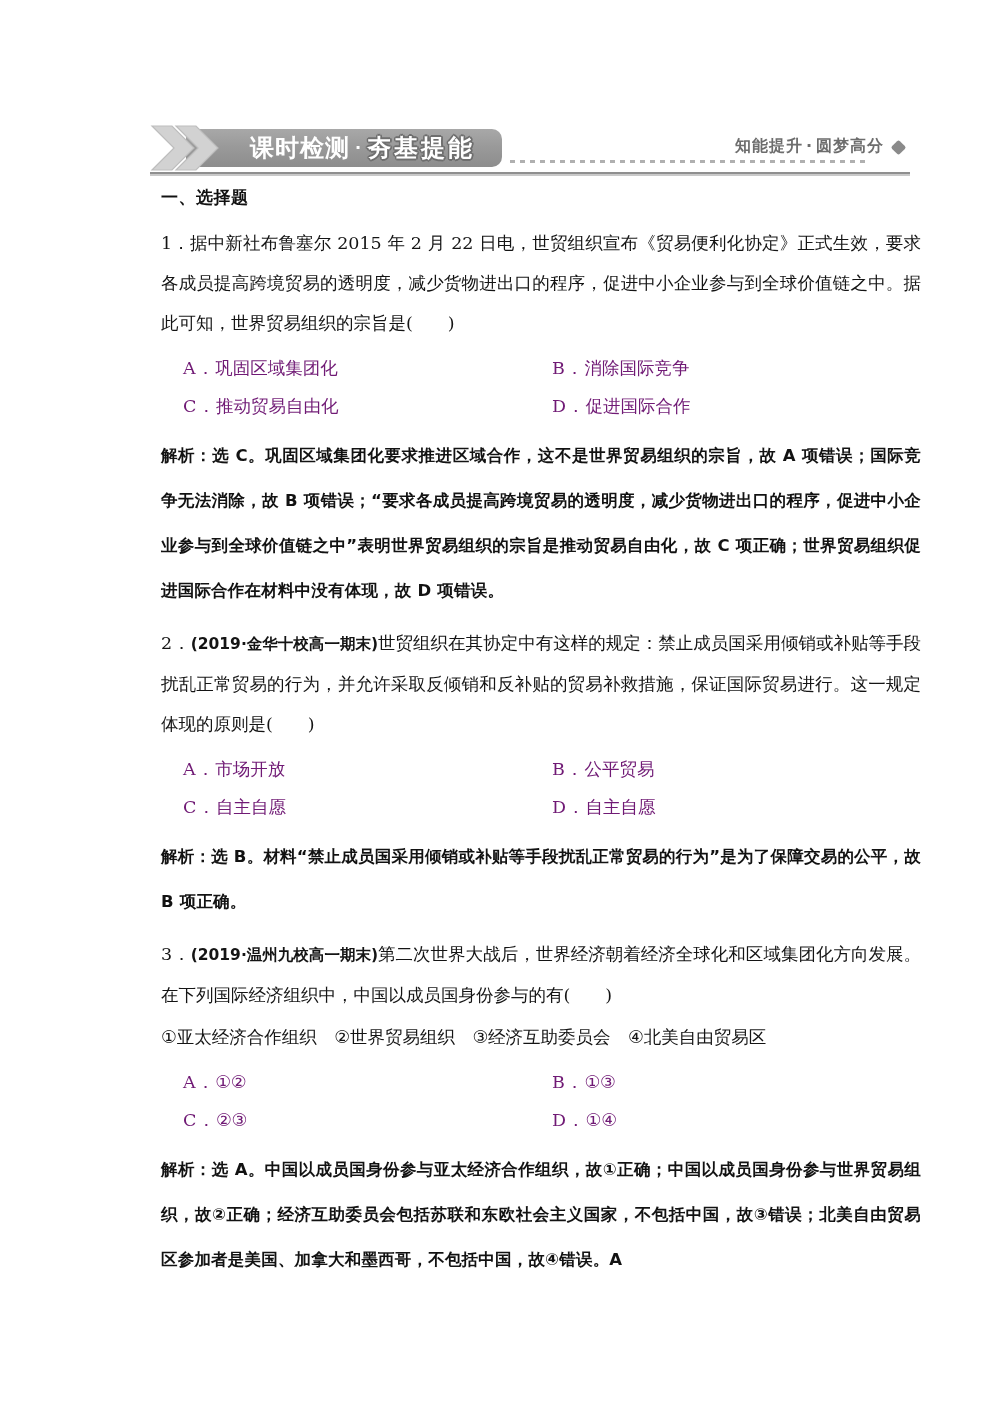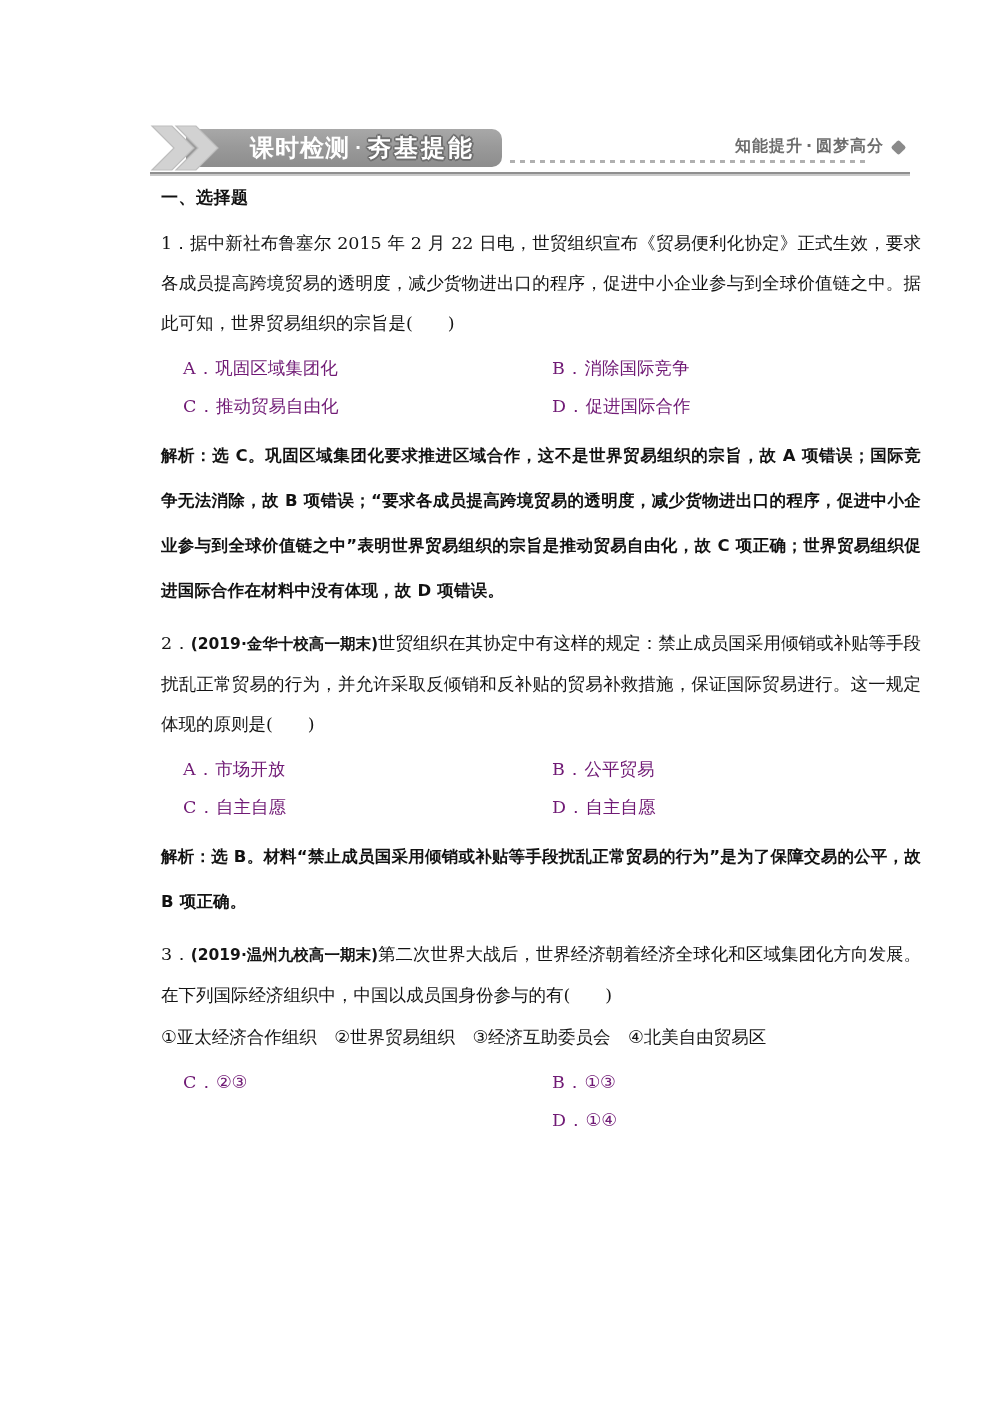--- a/index.html
+++ b/index.html
@@ -278,29 +278,33 @@
     </div>
 
     <div class="q-block">
       <p class="stem"><span class="num">3．</span><span class="src">(2019·温州九校高一期末)</span><span>第二次世界大战后，世界经济朝着经济全球化和区域集团化方向发展。在下列国际经济组织中，中国以成员国身份参与的有(　　)</span></p>
 
       <p class="stem circled">①亚太经济合作组织　②世界贸易组织　③经济互助委员会　④北美自由贸易区</p>
 
       <div class="opts">
         <div class="col">
           <div>
+            <span class="lab">A．</span><span class="circled">①②</span>
+          </div>
+          <div>
             <span class="lab">C．</span><span class="circled">②③</span>
           </div>
         </div>
         <div class="col">
           <div>
             <span class="lab">B．</span><span class="circled">①③</span>
           </div>
           <div>
             <span class="lab">D．</span><span class="circled">①④</span>
           </div>
         </div>
       </div>
 
+      <p class="analysis">解析：选 A。中国以成员国身份参与亚太经济合作组织，故①正确；中国以成员国身份参与世界贸易组织，故②正确；经济互助委员会包括苏联和东欧社会主义国家，不包括中国，故③错误；北美自由贸易区参加者是美国、加拿大和墨西哥，不包括中国，故④错误。A</p>
     </div>
 
   </div>
 </div>
 
 </body></html>

